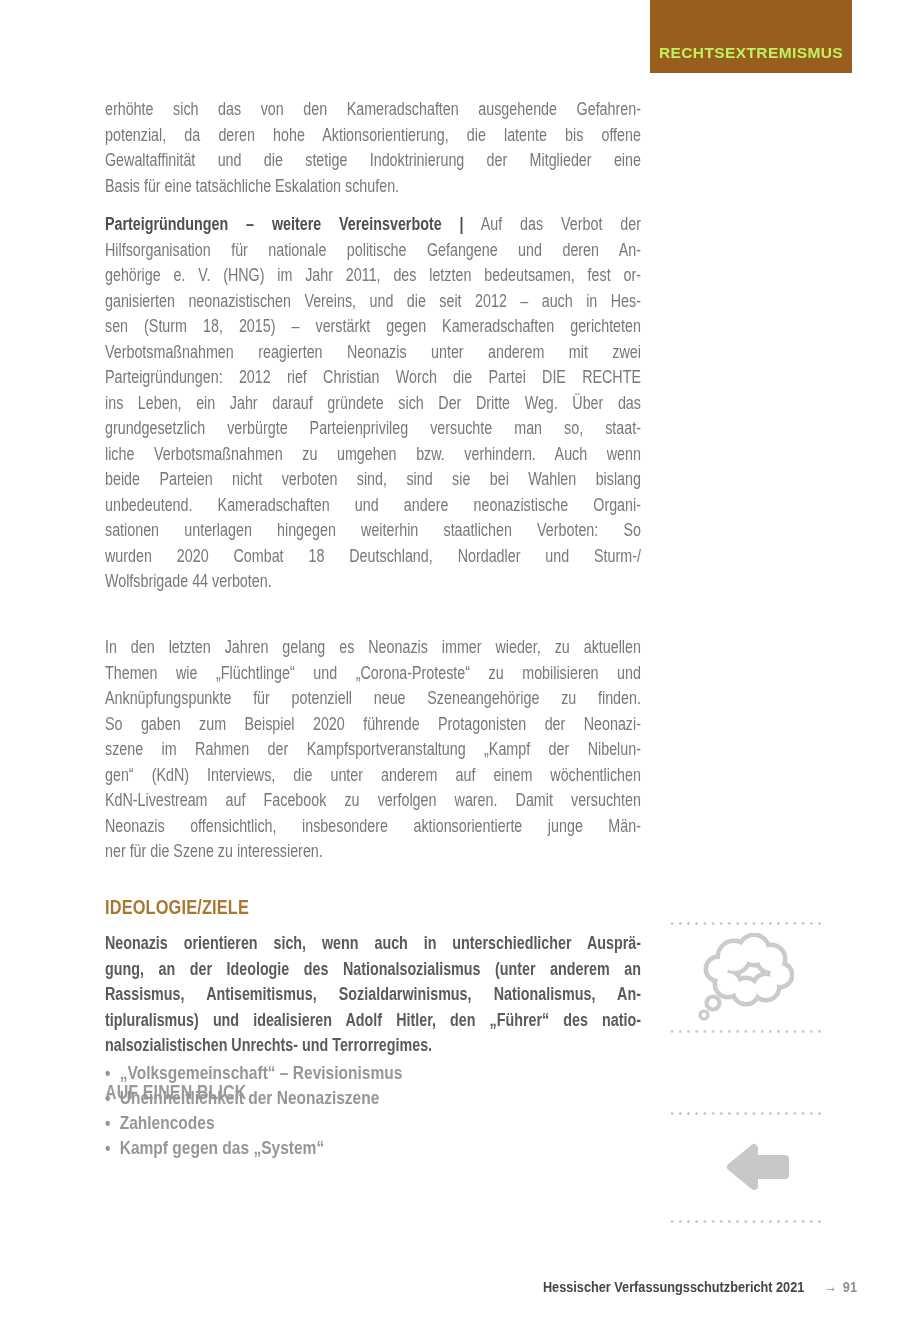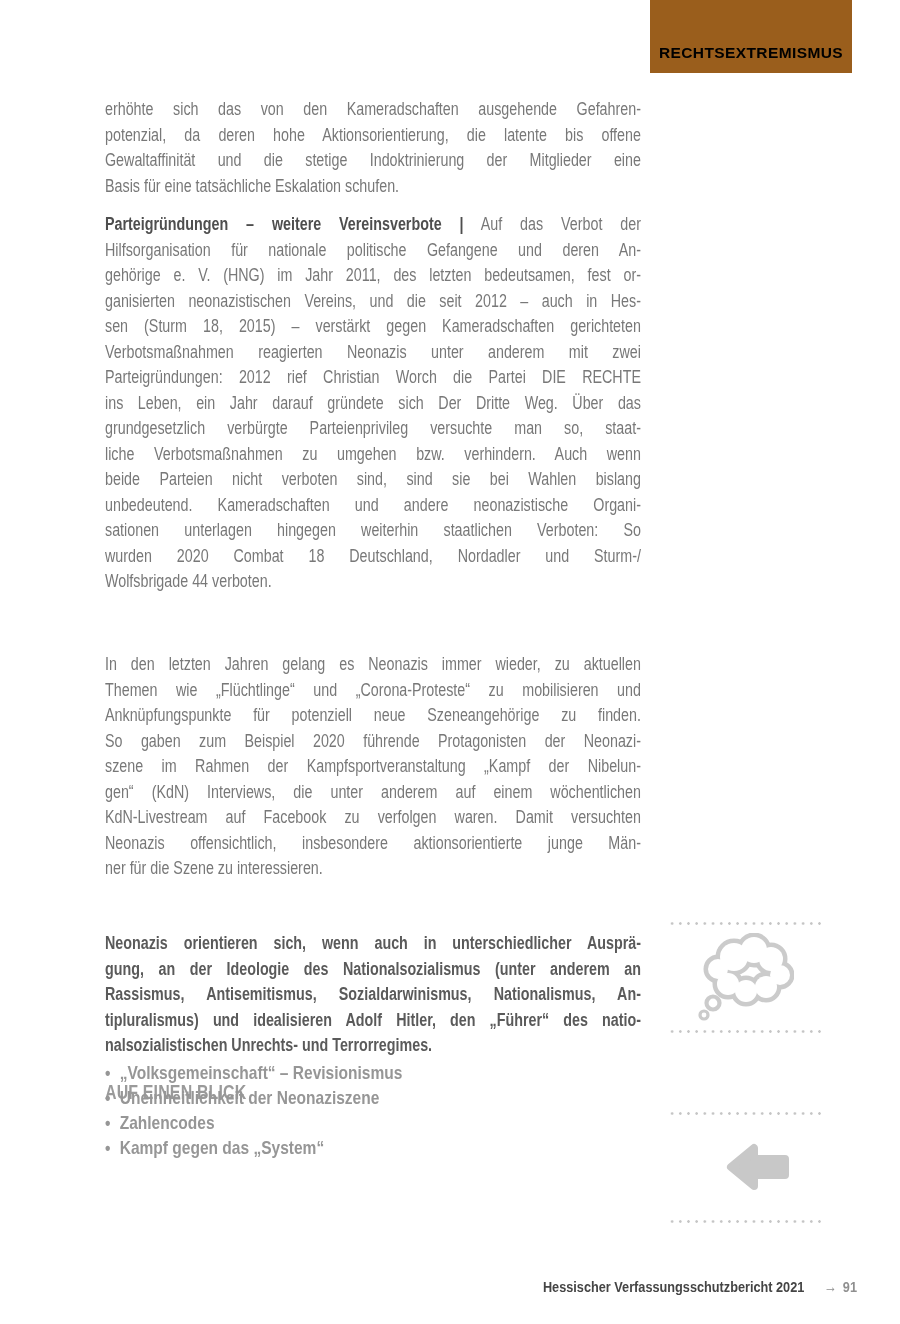--- a/index.html
+++ b/index.html
@@ -2,21 +2,21 @@
 <html lang="de"><head>
 <meta charset="utf-8">
 <style>
   html,body{margin:0;padding:0;}
   body{width:900px;height:1324px;background:#ffffff;font-family:"Liberation Sans",sans-serif;}
   .page{position:relative;width:900px;height:1324px;background:#ffffff;overflow:hidden;}
 
   
   .banner{position:absolute;left:650px;top:0;width:202px;height:73px;background:#9A5E1C;
           display:flex;align-items:flex-end;justify-content:center;box-sizing:border-box;padding-bottom:11px;}
-  .banner-label{color:#000000;font-weight:700;font-size:15.5px;letter-spacing:.4px;white-space:nowrap;}
+  .banner-label{color:#bef264;font-weight:700;font-size:15.5px;letter-spacing:.4px;white-space:nowrap;}
 
   
   .textblock{position:absolute;left:105px;width:536px;}
   .cond{width:656px;transform:scaleX(0.817);transform-origin:0 0;}
   .body-par{font-size:17.5px;line-height:25.5px;color:#787878;}
   .line{text-align:justify;text-align-last:justify;white-space:nowrap;}
   .line.last{text-align-last:left;}
   .lead-bold{font-weight:700;color:#4E4E4E;}
   .bold-par{font-weight:700;color:#5A5A5A;}
 
@@ -70,34 +70,37 @@
         <div class="line">grundgesetzlich verbürgte Parteienprivileg versuchte man so, staat-</div>
         <div class="line">liche Verbotsmaßnahmen zu umgehen bzw. verhindern. Auch wenn</div>
         <div class="line">beide Parteien nicht verboten sind, sind sie bei Wahlen bislang</div>
         <div class="line">unbedeutend. Kameradschaften und andere neonazistische Organi-</div>
         <div class="line">sationen unterlagen hingegen weiterhin staatlichen Verboten: So</div>
         <div class="line">wurden 2020 Combat 18 Deutschland, Nordadler und Sturm-/</div>
         <div class="line last">Wolfsbrigade 44 verboten.</div>
       </div>
   </div>
 
-  <div class="textblock" style="top:652px">
+  <div class="textblock" style="top:635px">
     <div class="cond body-par">
         <div class="line">In den letzten Jahren gelang es Neonazis immer wieder, zu aktuellen</div>
         <div class="line">Themen wie „Flüchtlinge“ und „Corona-Proteste“ zu mobilisieren und</div>
         <div class="line">Anknüpfungspunkte für potenziell neue Szeneangehörige zu finden.</div>
         <div class="line">So gaben zum Beispiel 2020 führende Protagonisten der Neonazi-</div>
         <div class="line">szene im Rahmen der Kampfsportveranstaltung „Kampf der Nibelun-</div>
         <div class="line">gen“ (KdN) Interviews, die unter anderem auf einem wöchentlichen</div>
         <div class="line">KdN-Livestream auf Facebook zu verfolgen waren. Damit versuchten</div>
         <div class="line">Neonazis offensichtlich, insbesondere aktionsorientierte junge Män-</div>
         <div class="line last">ner für die Szene zu interessieren.</div>
       </div>
   </div>
 
+  <div class="textblock" style="top:896px">
+    <div class="cond"><span class="sec-heading">IDEOLOGIE/ZIELE</span></div>
+  </div>
 
   <div class="textblock" style="top:931px">
     <div class="cond body-par bold-par">
         <div class="line">Neonazis orientieren sich, wenn auch in unterschiedlicher Ausprä-</div>
         <div class="line">gung, an der Ideologie des Nationalsozialismus (unter anderem an</div>
         <div class="line">Rassismus, Antisemitismus, Sozialdarwinismus, Nationalismus, An-</div>
         <div class="line">tipluralismus) und idealisieren Adolf Hitler, den „Führer“ des natio-</div>
         <div class="line last">nalsozialistischen Unrechts- und Terrorregimes.</div>
       </div>
   </div>

